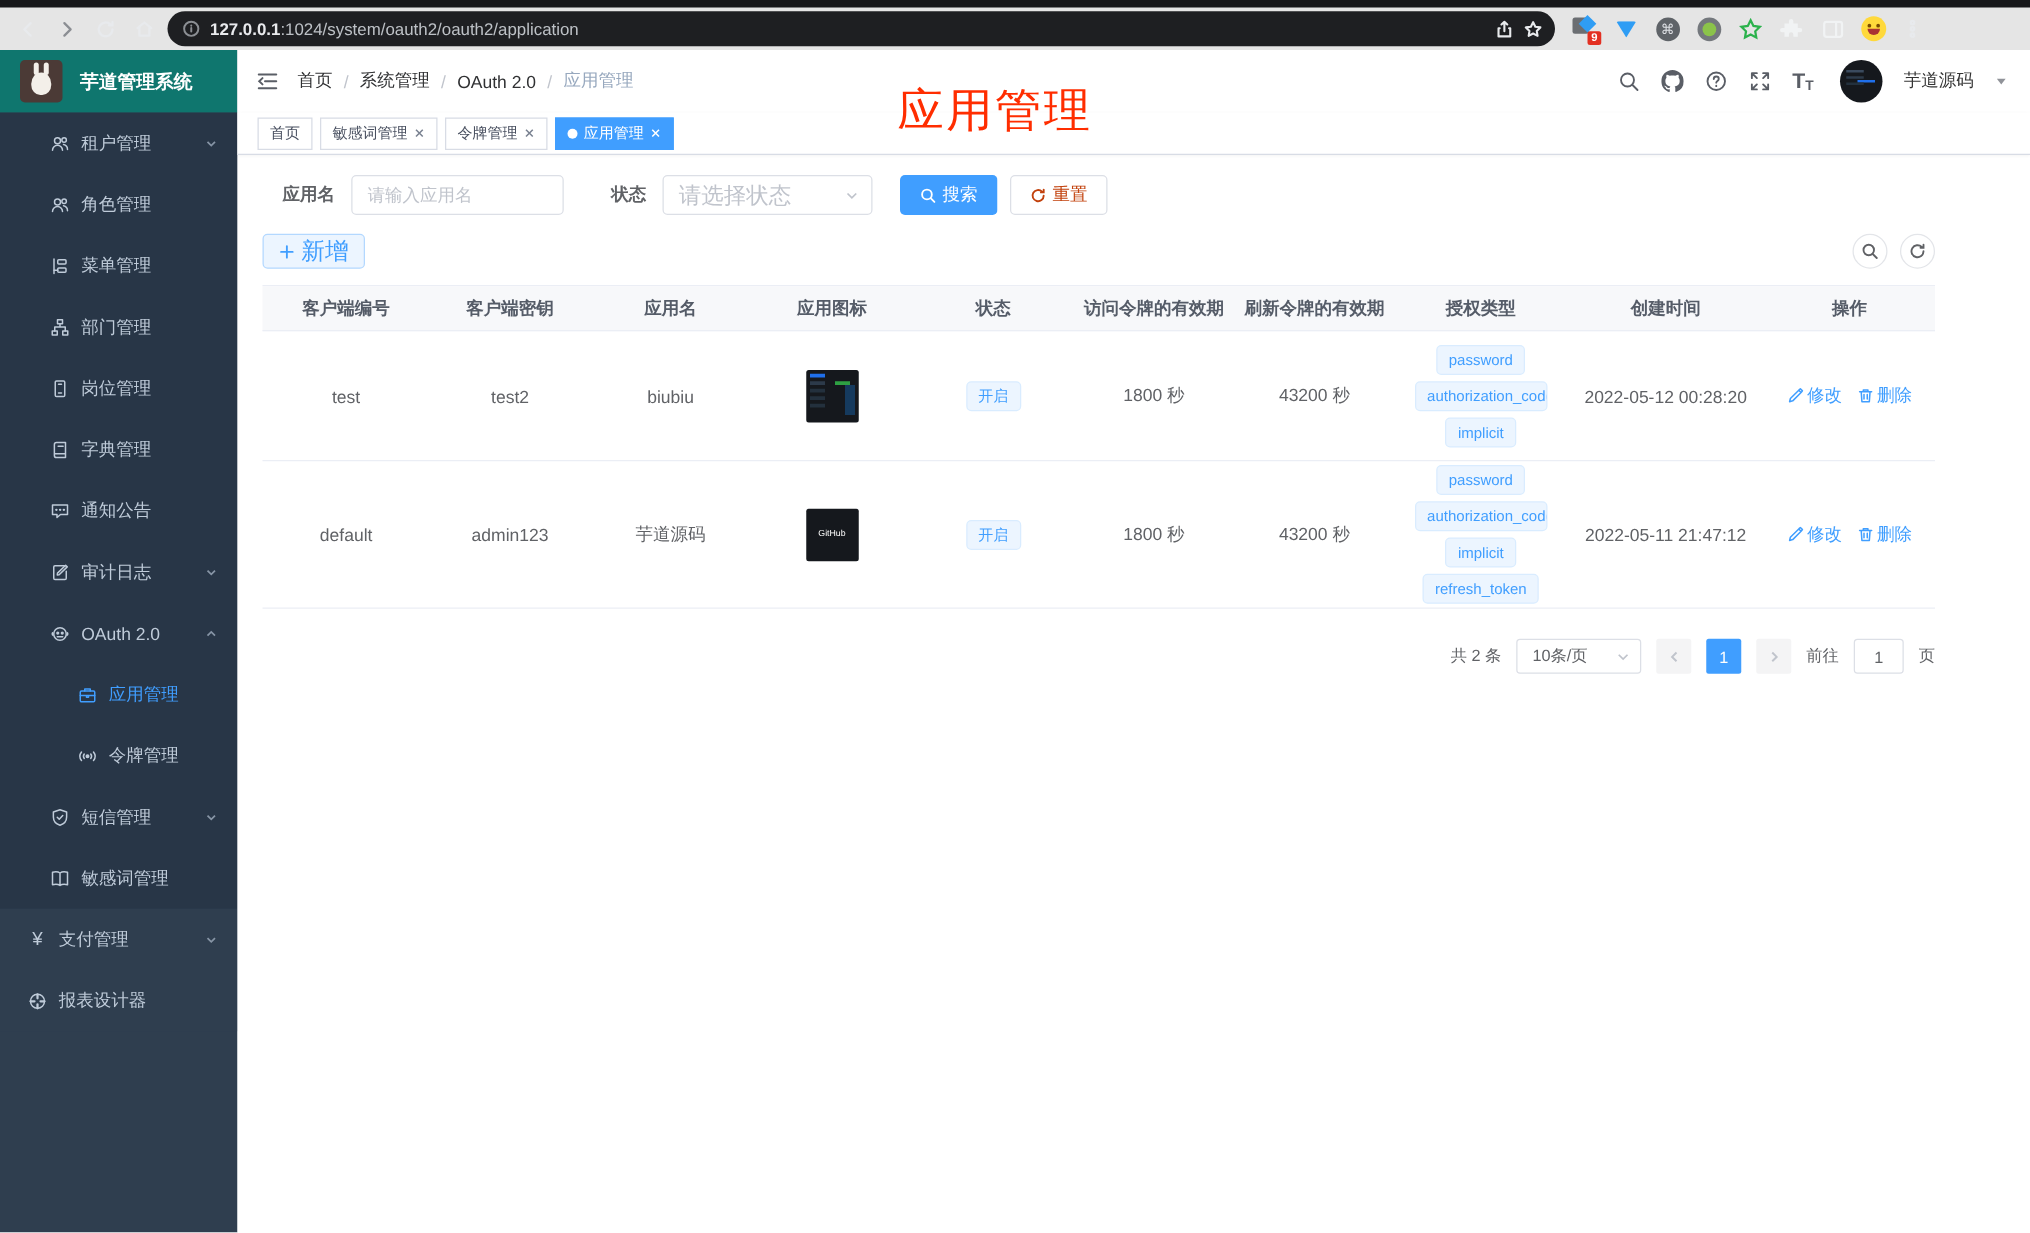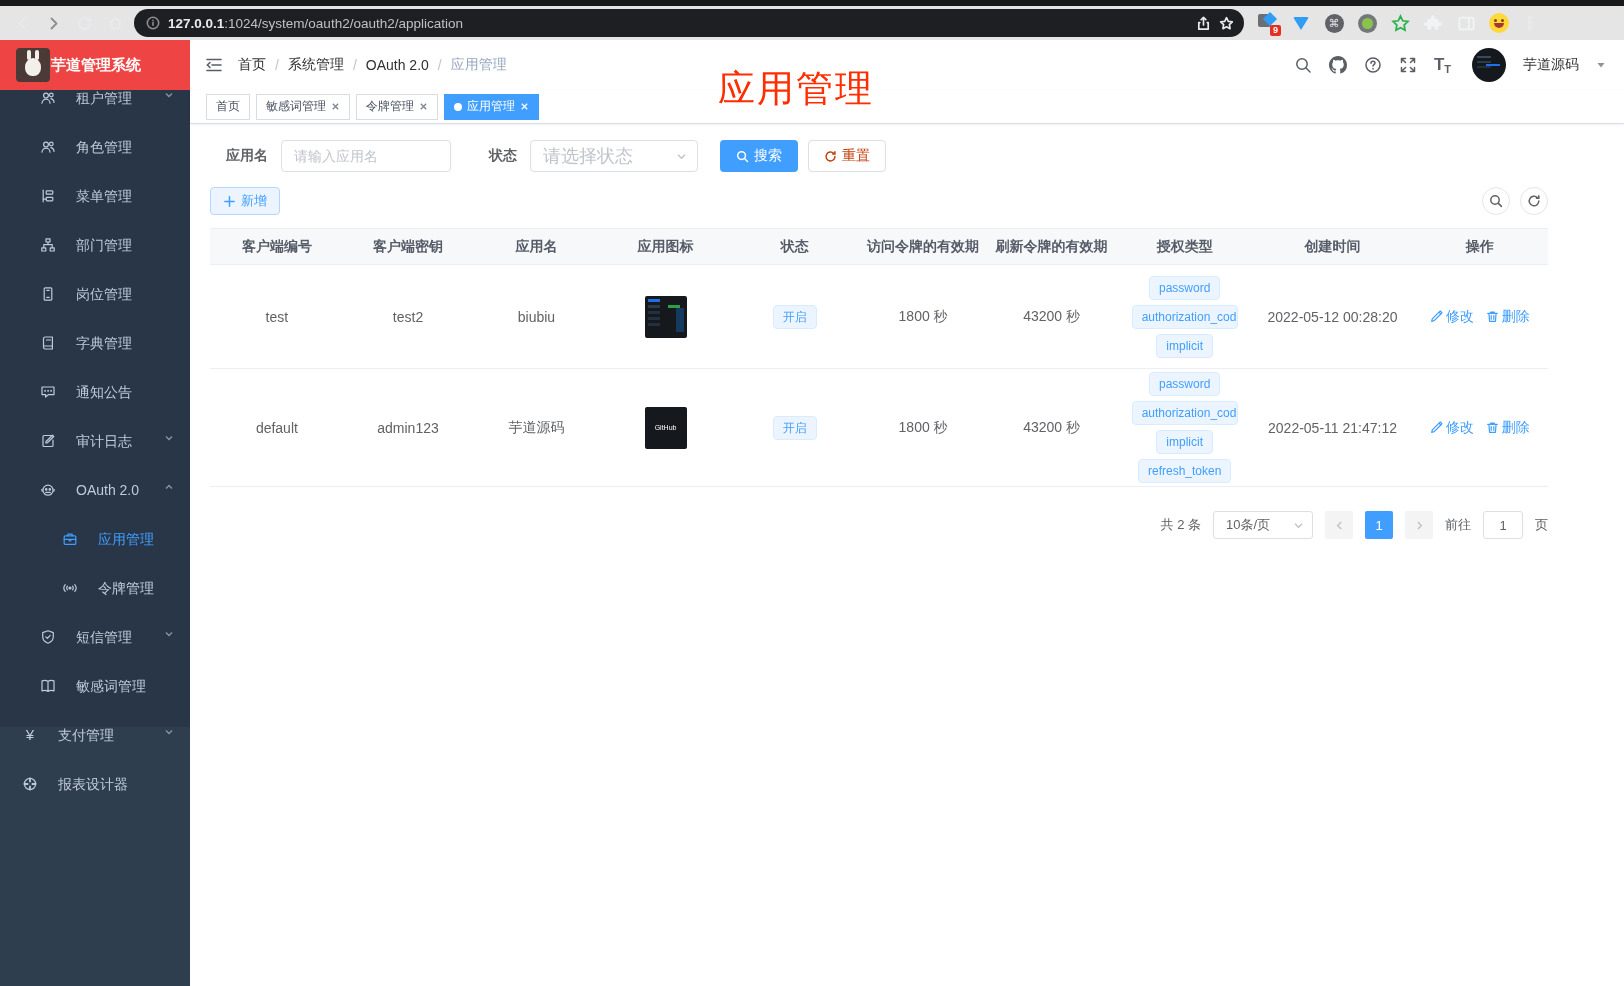--- a/index.html
+++ b/index.html
@@ -26,29 +26,29 @@
   .ring-ext i { width:11px; height:11px; border-radius:50%; background:#8bc34a; display:block; }
   .emoji-face { width:20px; height:20px; border-radius:50%; background:#ffd93b; position:relative; }
   .emoji-face::before { content:""; position:absolute; left:5px; top:6px; width:3px; height:3px; border-radius:50%; background:#7a4b00; box-shadow:7px 0 0 #7a4b00; }
   .emoji-face::after { content:""; position:absolute; left:5px; top:10px; width:10px; height:5px; border-radius:0 0 10px 10px; background:#a33; }
 
   
   .shell { display:flex; height:946px; }
 
   
   .sidebar { width:190px; background:#2f3e4f; display:flex; flex-direction:column; flex-shrink:0; }
-  .logo { height:50px; display:flex; align-items:center; gap:1px; padding-left:16px; background:#ef4444; }
+  .logo { height:50px; display:flex; align-items:center; gap:14px; padding-left:16px; background:#0f766e; }
   .logo-img { width:34px; height:34px; border-radius:4px; background:#4b3a36; position:relative; overflow:hidden; }
   .logo-img::before { content:""; position:absolute; left:9px; top:10px; width:16px; height:18px; border-radius:50% 50% 45% 45%; background:#f3efe9; }
   .logo-img::after { content:""; position:absolute; left:11px; top:2px; width:4px; height:10px; border-radius:4px; background:#f3efe9; box-shadow:8px 0 0 #f3efe9; }
   .logo-title { color:#fff; font-size:15px; font-weight:bold; }
   .menu { flex:1; overflow:hidden; }
   .grpA { background:#283647; }
   .grpB { background:#2f3e4f; }
-  .mitem { height:49px; display:flex; gap:20px; color:#bfcbd9; font-size:14px; padding-left:22px; position:relative; cursor:pointer; }
+  .mitem { height:49px; display:flex; align-items:center; gap:9px; color:#bfcbd9; font-size:14px; padding-left:22px; position:relative; cursor:pointer; }
   .mitem.child { padding-left:40px; }
   .mitem.deep { padding-left:62px; }
   .mitem.active { color:#409eff; }
   .micn { width:16px; height:16px; stroke:currentColor; stroke-width:1.2; fill:none; stroke-linecap:round; stroke-linejoin:round; flex-shrink:0; }
   .yen-glyph { width:16px; text-align:center; font-size:15px; line-height:16px; flex-shrink:0; }
   .chev { position:absolute; right:16px; width:10px; height:10px; stroke:#8694a5; stroke-width:1.4; fill:none; }
 
   
   .main { flex:1; display:flex; flex-direction:column; background:#fff; min-width:0; }
   .navbar { height:50px; display:flex; align-items:center; padding:0 18px 0 14px; background:#fff; }
@@ -82,21 +82,21 @@
   .el-input { width:170px; height:32px; border:1px solid #dcdfe6; border-radius:4px; font-size:14px; color:#606266; padding:0 12px; outline:none; }
   .el-input::placeholder { color:#c0c4cc; }
   .gap38 { width:38px; } .gap20 { width:22px; } .gap10 { width:10px; }
   .el-select { width:168px; height:32px; border:1px solid #dcdfe6; border-radius:4px; display:flex; align-items:center; justify-content:space-between; padding:0 10px 0 12px; font-size:18px; color:#c0c4cc; cursor:pointer; }
   .sel-chev { width:11px; height:11px; stroke:#c0c4cc; stroke-width:1.4; fill:none; }
   .btn { height:32px; border-radius:4px; font-size:14px; display:inline-flex; align-items:center; gap:5px; padding:0 15px; cursor:pointer; border:1px solid transparent; }
   .btn-primary { background:#409eff; color:#fff; }
   .btn-default { background:#fff; border-color:#dcdfe6; color:#c2410c; }
   .bicn { width:13px; height:13px; stroke:currentColor; stroke-width:1.6; fill:none; stroke-linecap:round; }
   .toolrow { display:flex; align-items:center; margin-top:15px; }
-  .btn-add { height:28px; padding:0 12px; font-size:13px; background:#ecf5ff; border:1px solid #b3d8ff; color:#409eff; border-radius:4px; display:inline-flex; align-items:center; gap:5px; cursor:pointer; }
+  .btn-add { height:28px; padding:0 12px; font-size:19px; background:#ecf5ff; border:1px solid #b3d8ff; color:#409eff; border-radius:4px; display:inline-flex; align-items:center; gap:5px; cursor:pointer; }
   .tool-right { margin-left:auto; display:flex; gap:10px; }
   .circ-btn { width:28px; height:28px; border-radius:50%; border:1px solid #e3e5e9; background:#fff; display:flex; align-items:center; justify-content:center; cursor:pointer; }
   .circ-btn svg { width:14px; height:14px; stroke:#606266; stroke-width:1.5; fill:none; stroke-linecap:round; }
 
   
   .tbl { margin-top:13px; border-top:1px solid #ebeef5; }
   .trow { display:flex; align-items:center; border-bottom:1px solid #ebeef5; }
   .thead { height:36px; background:#f7f8fa; }
   .thead .cell { font-weight:bold; color:#555c68; font-size:14px; }
   .r1 { height:104px; } .r2 { height:118px; }

